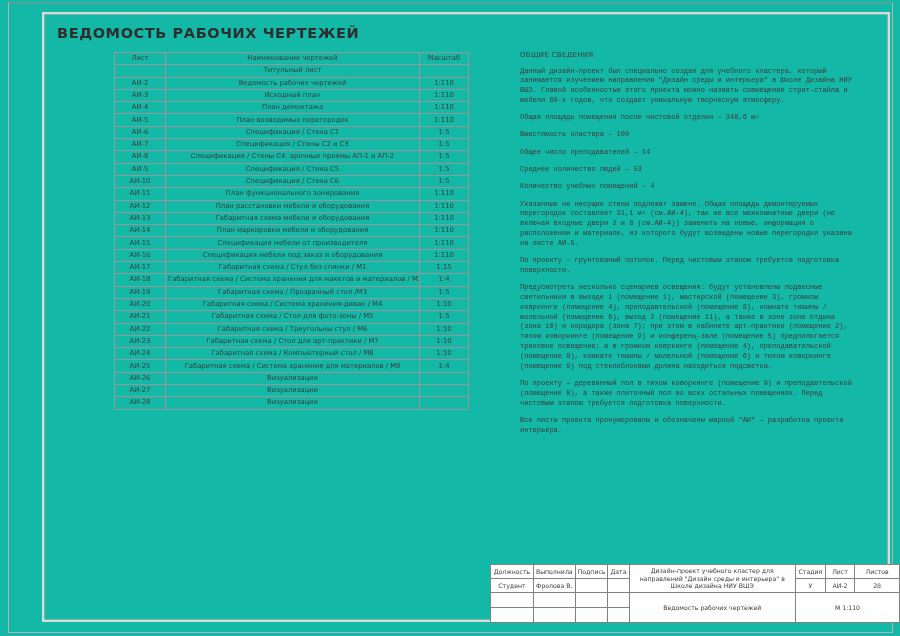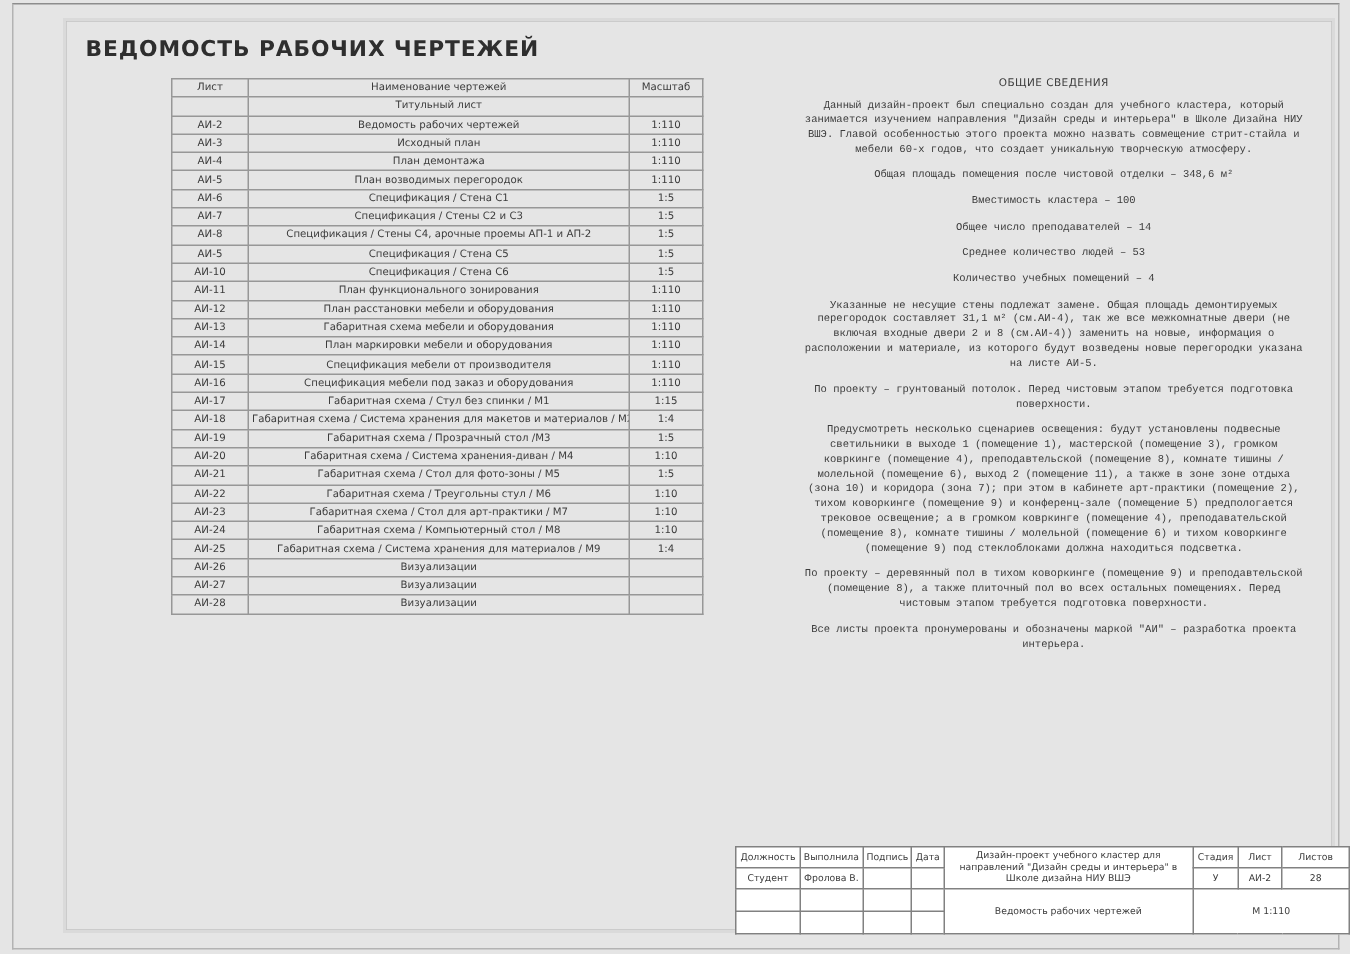--- a/index.html
+++ b/index.html
@@ -1,34 +1,34 @@
 <!DOCTYPE html>
 <html><head>
 <meta charset="utf-8">
 <style>
   * { margin:0; padding:0; box-sizing:border-box; }
   html,body { width:900px; height:636px; background:#fefefe; font-family:"DejaVu Sans", sans-serif; }
-  .canvas { position:relative; width:900px; height:636px; background:#e5e5e5; overflow:hidden; }
+  .canvas { position:relative; width:900px; height:636px; background:#14b8a6; overflow:hidden; }
 
   .page-edge { position:absolute; left:8px; top:2px; width:885px; height:631px;
     border:1px solid #b3b3b3; border-top-color:#8d8d8d; }
   .frame { position:absolute; left:42px; top:12px; width:848px; height:610px;
     border:2px solid #dadada; box-shadow:inset 0 0 0 0.5px #c2c2c2; }
 
   .sheet-title { position:absolute; left:57px; top:25px; font-size:14.5px; font-weight:bold;
     letter-spacing:0.6px; color:#2e2e2e; white-space:nowrap; }
 
   table.drawings { position:absolute; left:114px; top:52px; width:354px;
     border-collapse:collapse; table-layout:fixed; color:#3c3c3c; }
   table.drawings th, table.drawings td { border:1px solid #979797; font-size:6.8px;
     font-weight:normal; text-align:center; height:12.3px; line-height:1.05;
     padding:0 2px; white-space:nowrap; overflow:hidden; }
   col.c-sheet { width:51px; } col.c-name { width:254px; } col.c-scale { width:49px; }
 
-  .info { position:absolute; left:535px; top:51px; width:335px; color:#3c3c3c;text-align:center; }
+  .info { position:absolute; left:520px; top:51px; width:335px; color:#3c3c3c; }
   .info h2 { font-size:7px; font-weight:normal; letter-spacing:0.3px; margin:0 0 7.5px; }
   .info p { font-size:7px; line-height:9.8px; margin:0 0 7.5px;font-family:Liberation Mono, monospace; }
 
   table.title-block { position:absolute; left:490px; top:564px; border-collapse:collapse;
     table-layout:fixed; color:#3c3c3c; background:#fff; }
   table.title-block td { border:1px solid #818181; font-size:6.2px; text-align:center;
     vertical-align:middle; line-height:1.2; padding:0 2px; overflow:hidden; }
   col.t1 { width:43px; } col.t2 { width:33px; } col.t3 { width:26px; } col.t4 { width:16px; }
   col.t5 { width:175px; } col.t6 { width:30px; } col.t7 { width:30px; } col.t8 { width:46px; }
   tr.r1 { height:14px; } tr.r2 { height:14px; } tr.r3 { height:15px; } tr.r4 { height:15px; }

